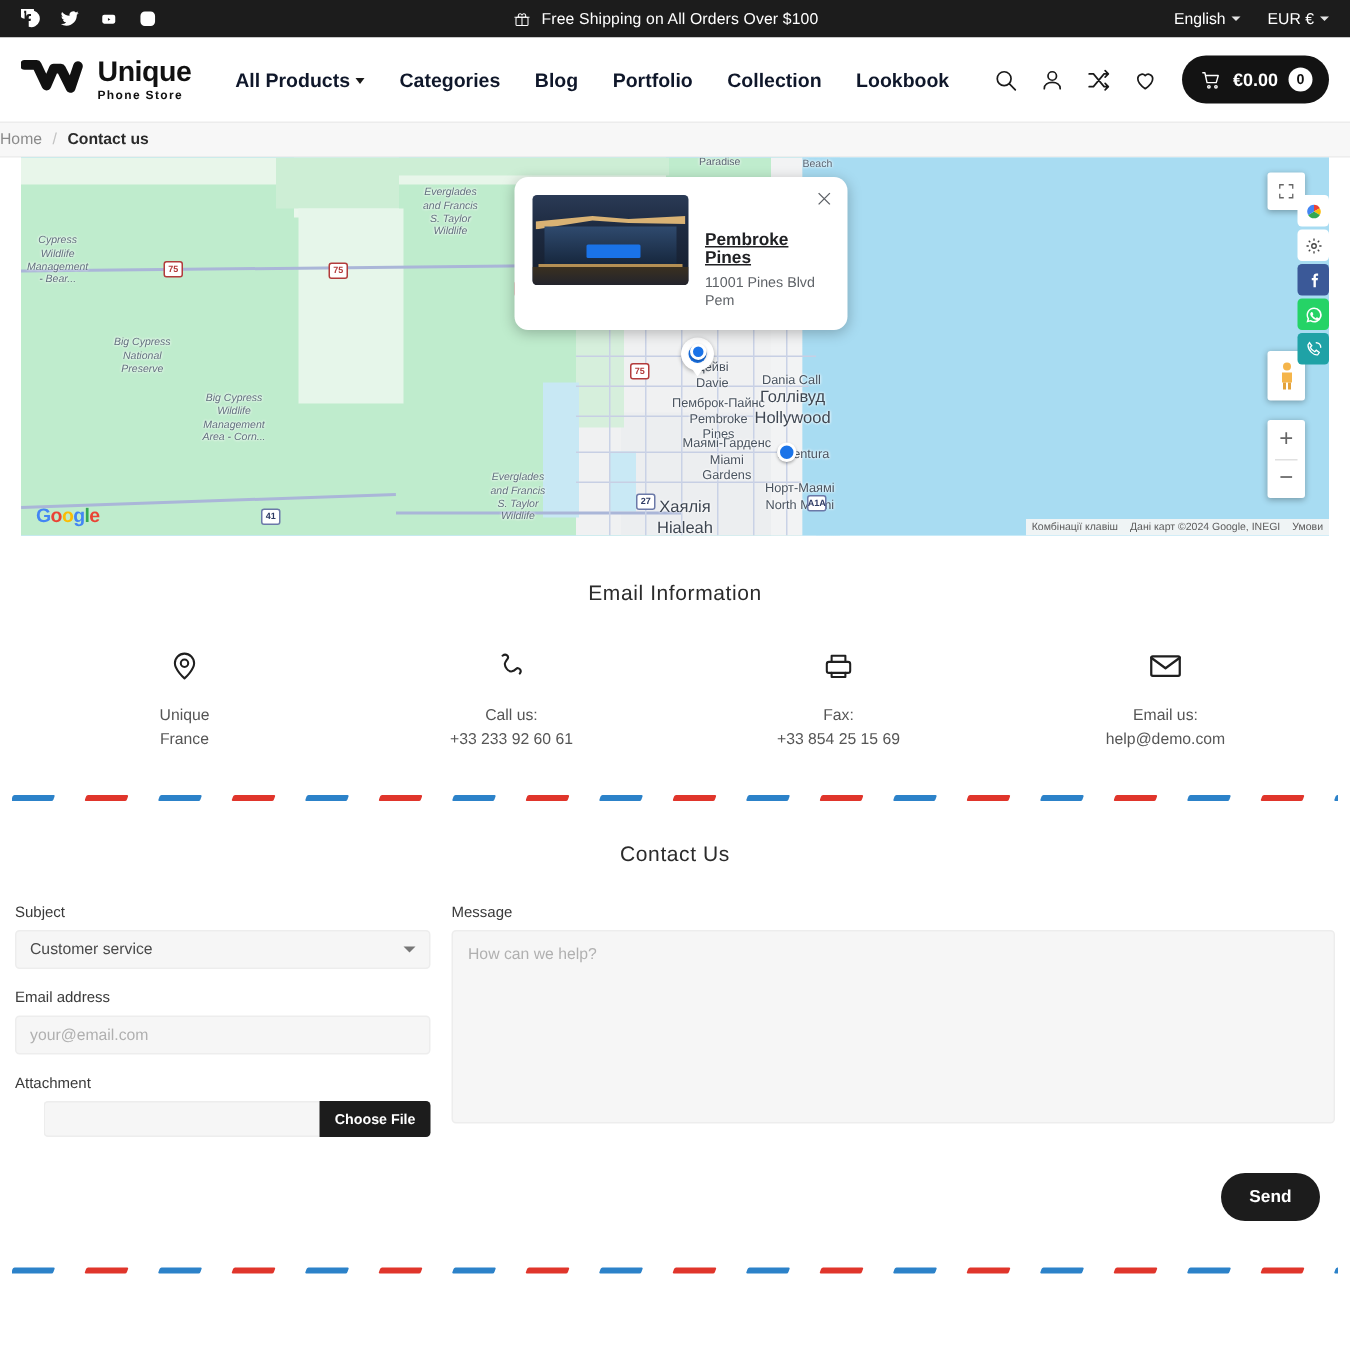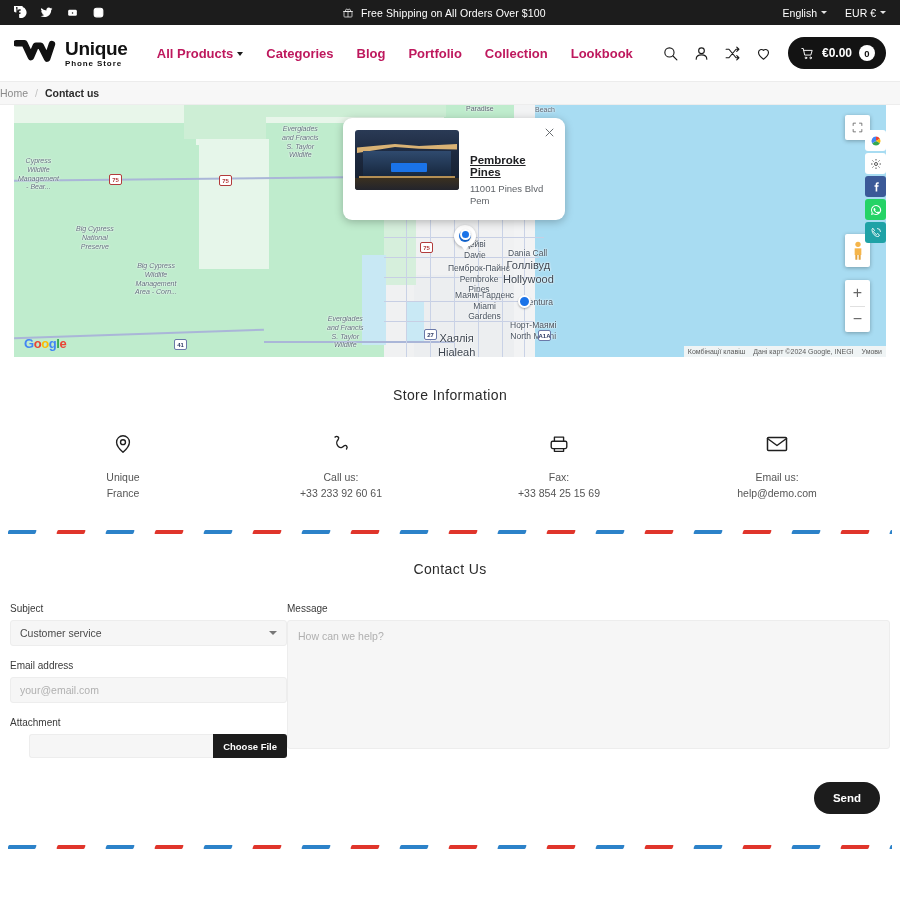--- a/index.html
+++ b/index.html
@@ -51,21 +51,21 @@
   .brand { display: flex; align-items: center; gap: 9px; }
   .brand-mark { width: 42px; height: 28px; }
   .brand-text { line-height: 1; }
   .brand-name { font-size: 19px; font-weight: 700; letter-spacing: -.3px; color: #111; }
   .brand-sub { font-size: 8px; font-weight: 700; letter-spacing: .9px; color: #111; margin-top: 2px; }
 
   .nav {
     flex: 1;
     display: flex; align-items: center; justify-content: center;
     gap: 23px;
-    font-size: 13px; font-weight: 700; color: #be185d;
+    font-size: 13px; font-weight: 700; color: #0f172a;
   }
   .nav-item { display: inline-flex; align-items: center; gap: 4px; cursor: pointer; white-space: nowrap; }
   .nav-caret { width: 0; height: 0; border-left: 3.5px solid transparent; border-right: 3.5px solid transparent; border-top: 4px solid #1a1a1a; display: inline-block; margin-top: 2px; }
 
   .header-actions { display: flex; align-items: center; gap: 14px; }
   .hicon { width: 17px; height: 17px; cursor: pointer; }
   .hicon svg { width: 17px; height: 17px; fill: none; stroke: #1a1a1a; stroke-width: 1.6; stroke-linecap: round; stroke-linejoin: round; }
   .cart-pill {
     display: inline-flex; align-items: center; gap: 7px;
     background: #131313; color: #fff;
@@ -295,20 +295,21 @@
     flex-shrink: 0;
   }
   .dash.blue { background: #2c82c9; }
   .dash.red  { background: #e0352b; }
 
   
   .contact-section { padding: 18px 10px 0; }
   .form-grid {
     display: grid;
     grid-template-columns: 277px 1fr;
+    gap: 14px;
     margin-top: 26px;
   }
   .field-label { font-size: 10px; color: #3a3a3a; margin-bottom: 6px; display: block; }
   .sel-box {
     height: 26px; background: #f6f6f6; border: 1px solid #ededed; border-radius: 3px;
     display: flex; align-items: center; justify-content: space-between;
     padding: 0 9px;
     font-size: 10.5px; color: #4a4a4a;
     cursor: pointer;
   }
@@ -642,21 +643,21 @@
   <div class="google-logo"><span class="g1">G</span><span class="g2">o</span><span class="g3">o</span><span class="g4">g</span><span class="g5">l</span><span class="g6">e</span></div>
 
   <div class="map-attrib">
     <span>Комбінації клавіш</span>
     <span>Дані карт ©2024 Google, INEGI</span>
     <span>Умови</span>
   </div>
 </div>
 
 <div class="store-section">
-  <div class="section-title">Store Information</div>
+  <div class="section-title">Email Information</div>
   <div class="store-grid">
 
     <div class="store-cell">
       <div class="store-ico">
         <svg viewBox="0 0 24 24" width="22" height="22">
             <path d="M12 21s7-6.2 7-11a7 7 0 1 0-14 0c0 4.8 7 11 7 11z"></path>
             <circle cx="12" cy="10" r="2.7"></circle>
           </svg>
       </div>
       <div class="store-l1">Unique</div>

